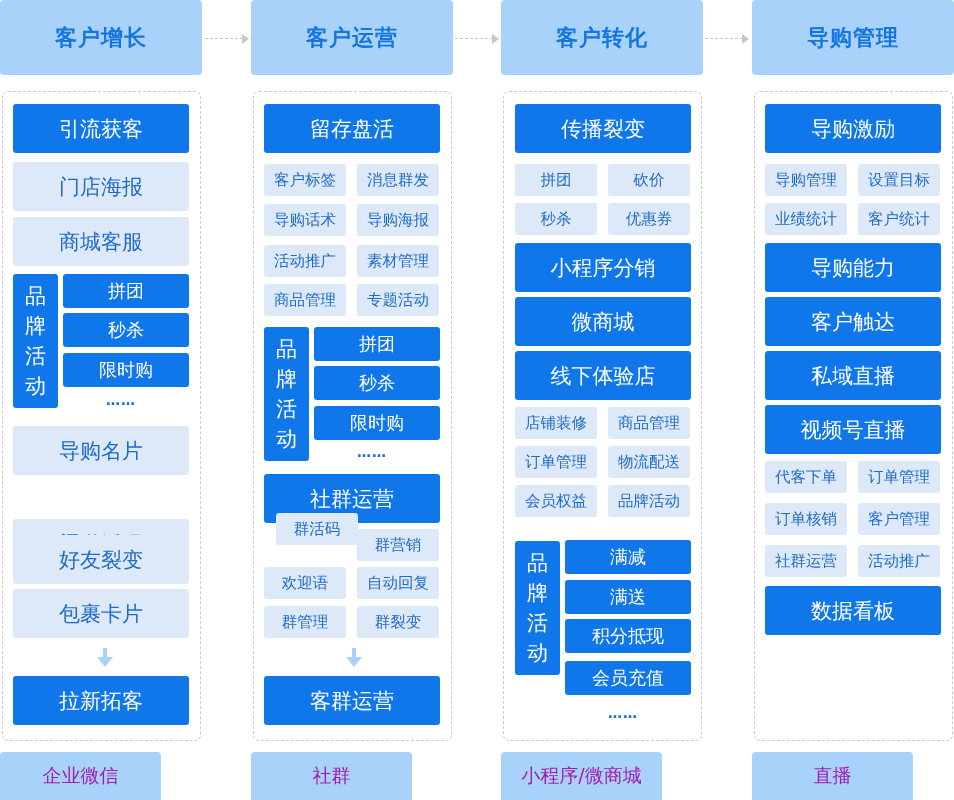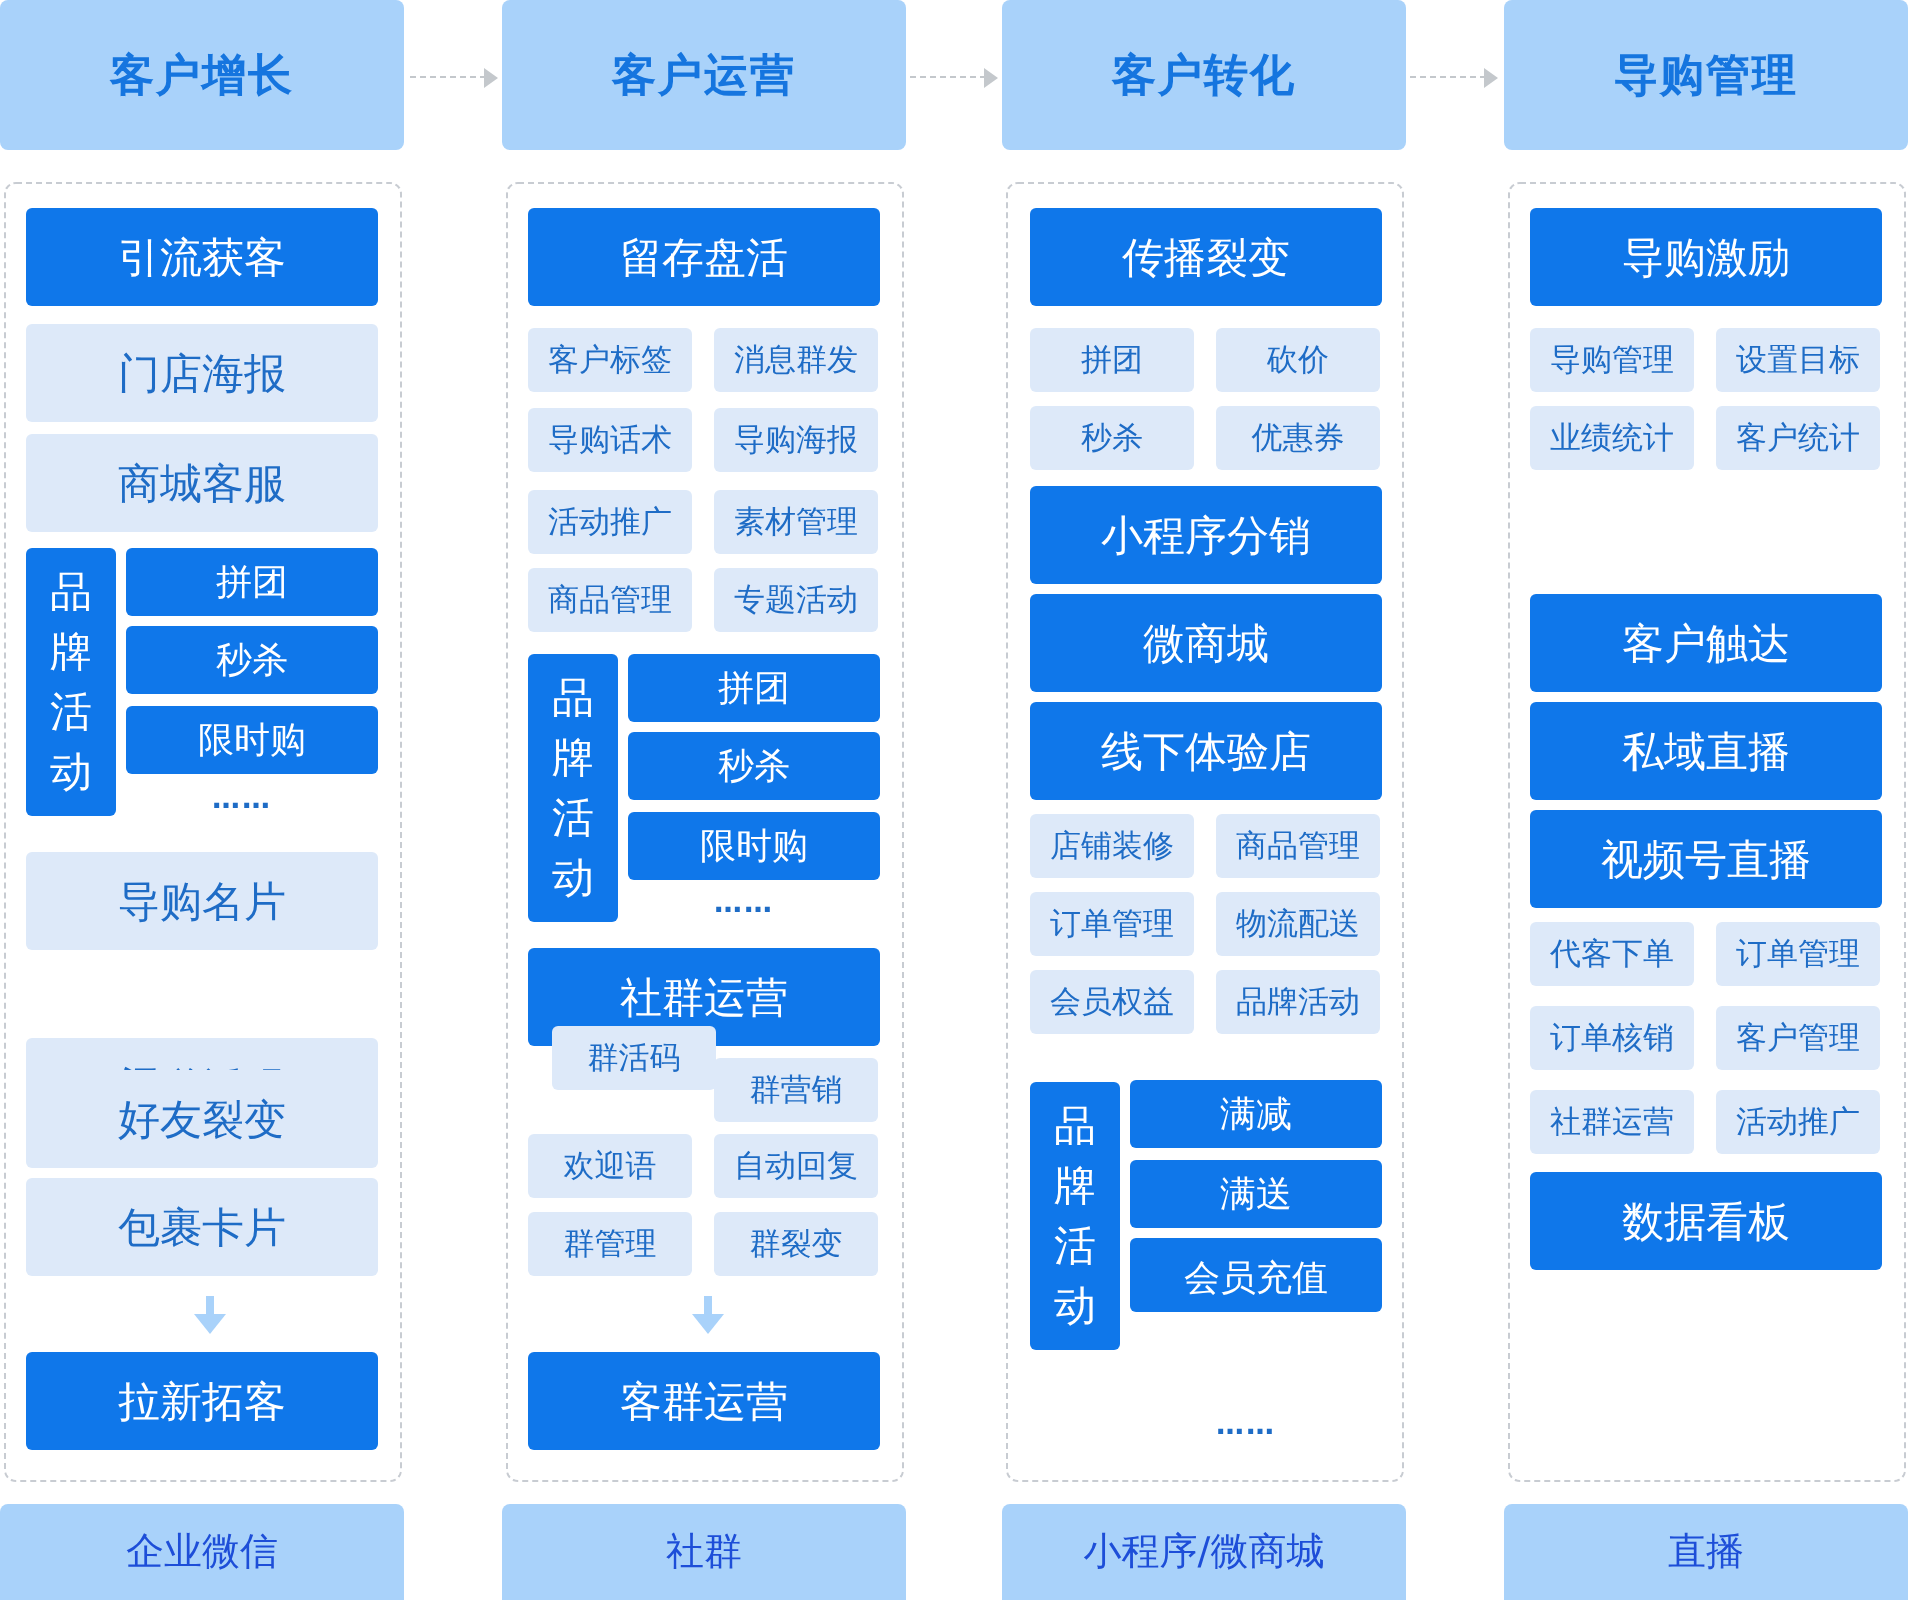--- a/index.html
+++ b/index.html
@@ -1,22 +1,22 @@
 <!DOCTYPE html>
 <html><head>
 <meta charset="utf-8">
 <style>
   * { box-sizing: border-box; margin: 0; padding: 0; }
   html, body { width: 954px; height: 800px; background: #ffffff; overflow: hidden; }
   body { position: relative; font-family: "DejaVu Sans", "Liberation Sans", sans-serif; }
   .col { position: absolute; top: 0; width: 202px; height: 800px; }
   .hdr { position: absolute; left: 0; top: 0; width: 202px; height: 75px; background: #a9d2fa; border-radius: 4px;
          color: #1575df; font-size: 22px; font-weight: bold; display: flex; align-items: center; justify-content: center; letter-spacing: 1px; }
-  .ftr { position: absolute; left: 0; top: 752px; width: 202px; height: 48px; background: #a9d2fa; border-radius: 4px 4px 0 0;
-         color: #1d4ed8; font-size: 19px; display: flex; align-items: center; justify-content: center; }
+  .ftr { position: absolute; left: 0; top: 752px; width: 161px; height: 48px; background: #a9d2fa; border-radius: 4px 4px 0 0;
+         color: #a21caf; font-size: 19px; display: flex; align-items: center; justify-content: center; }
   .box { position: absolute; left: 2px; top: 91px; width: 199px; height: 650px; border: 1.5px dashed #c8ccd2; border-radius: 6px; }
   .arrow-h { position: absolute; top: 36px; width: 46px; height: 6px; }
   .arrow-h .line { position: absolute; left: 0; top: 2px; width: 38px; border-top: 1.5px dashed #c4c8cc; }
   .arrow-h .head { position: absolute; right: 2px; top: -2px; width: 0; height: 0; border-left: 7px solid #c4c8cc; border-top: 5px solid transparent; border-bottom: 5px solid transparent; }
   .b { position: absolute; display: flex; align-items: center; justify-content: center; border-radius: 3px; }
   .big { background: #0f77ea; color: #ffffff; font-size: 21px; height: 49px; width: 176px; }
   .lite { background: #dde9f9; color: #1e6cc6; font-size: 21px; height: 49px; width: 176px; }
   .sm { background: #dde9f9; color: #1e6cc6; font-size: 15.5px; height: 32px; width: 82px; }
   .mid { background: #0f77ea; color: #ffffff; font-size: 18px; height: 34px; width: 126px; }
   .brand { background: #0f77ea; color: #ffffff; font-size: 21px; width: 45px; flex-direction: column; line-height: 30px; }
@@ -125,33 +125,34 @@
   <div class="b sm" style="left:107px; top:485px;">品牌活动</div>
   <div class="b brand" style="left:14px; top:541px; height:134px;">
     <span>品</span>
     <span>牌</span>
     <span>活</span>
     <span>动</span>
   </div>
   <div class="b mid" style="left:64px; top:540px;">满减</div>
   <div class="b mid" style="left:64px; top:580px;">满送</div>
   <div class="b mid" style="left:64px; top:619px;">积分抵现</div>
-  <div class="b mid" style="left:64px; top:622px;">会员充值</div>
+  <div class="b mid" style="left:64px; top:661px;">会员充值</div>
   <div class="dots" style="left:107px; top:705px;">……</div>
   <div class="ftr">小程序/微商城</div>
 </div>
 
 <div class="col" style="left:752px;">
   <div class="hdr">导购管理</div>
   <div class="box"></div>
   <div class="b big" style="left:13px; top:104px;">导购激励</div>
   <div class="b sm" style="left:13px; top:164px;">导购管理</div>
   <div class="b sm" style="left:106px; top:164px;">设置目标</div>
   <div class="b sm" style="left:13px; top:203px;">业绩统计</div>
   <div class="b sm" style="left:106px; top:203px;">客户统计</div>
+  <div class="b big" style="left:13px; top:243px;">导购能力</div>
   <div class="b big" style="left:13px; top:297px;">客户触达</div>
   <div class="b big" style="left:13px; top:351px;">私域直播</div>
   <div class="b big" style="left:13px; top:405px;">视频号直播</div>
   <div class="b sm" style="left:13px; top:461px;">代客下单</div>
   <div class="b sm" style="left:106px; top:461px;">订单管理</div>
   <div class="b sm" style="left:13px; top:503px;">订单核销</div>
   <div class="b sm" style="left:106px; top:503px;">客户管理</div>
   <div class="b sm" style="left:13px; top:545px;">社群运营</div>
   <div class="b sm" style="left:106px; top:545px;">活动推广</div>
   <div class="b big" style="left:13px; top:586px;">数据看板</div>

